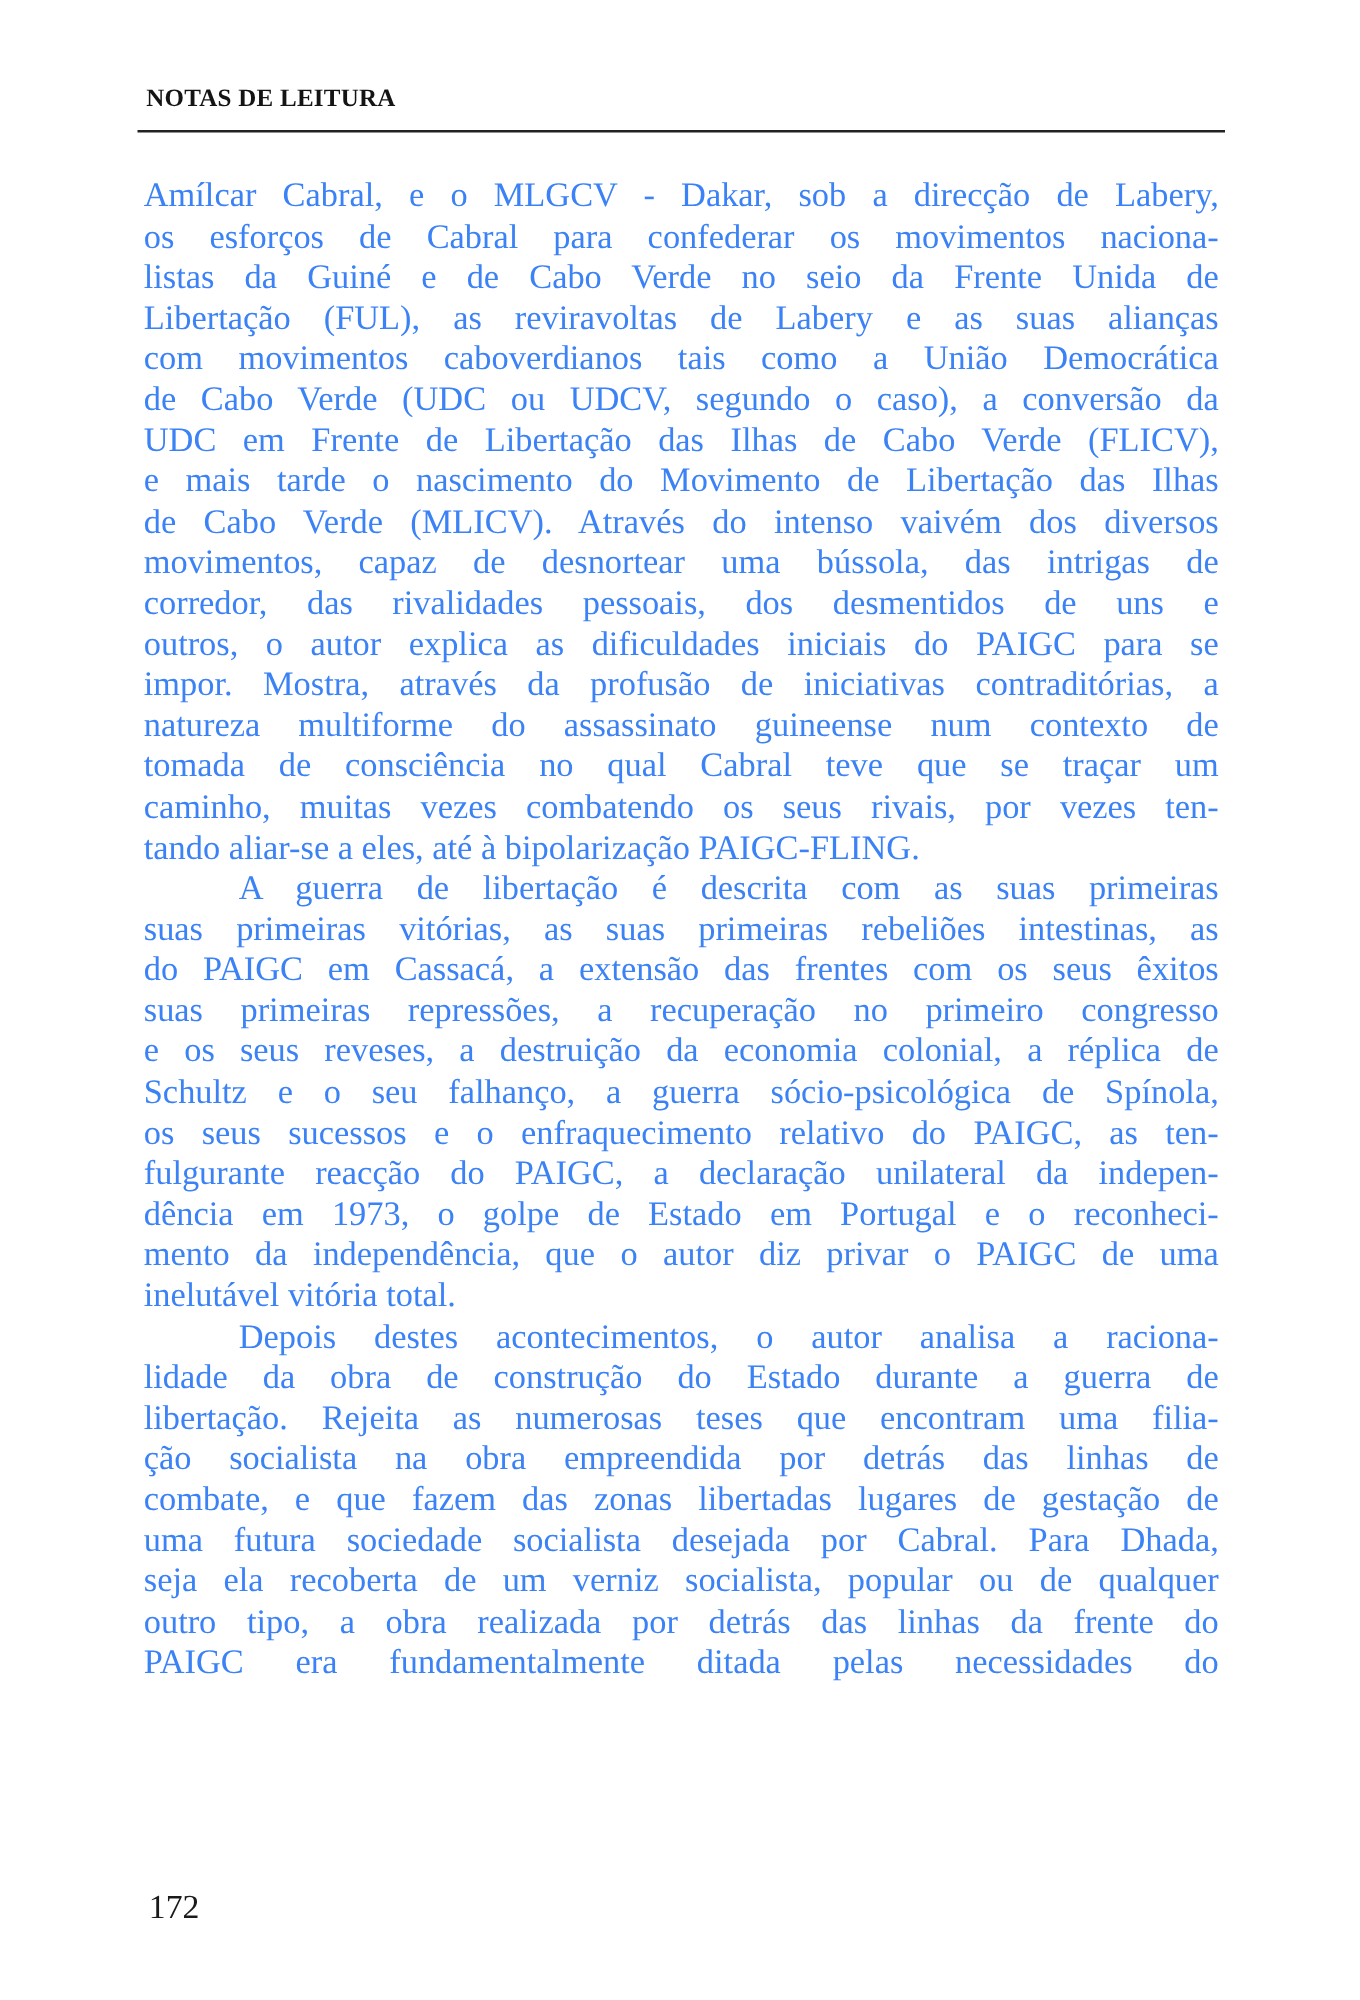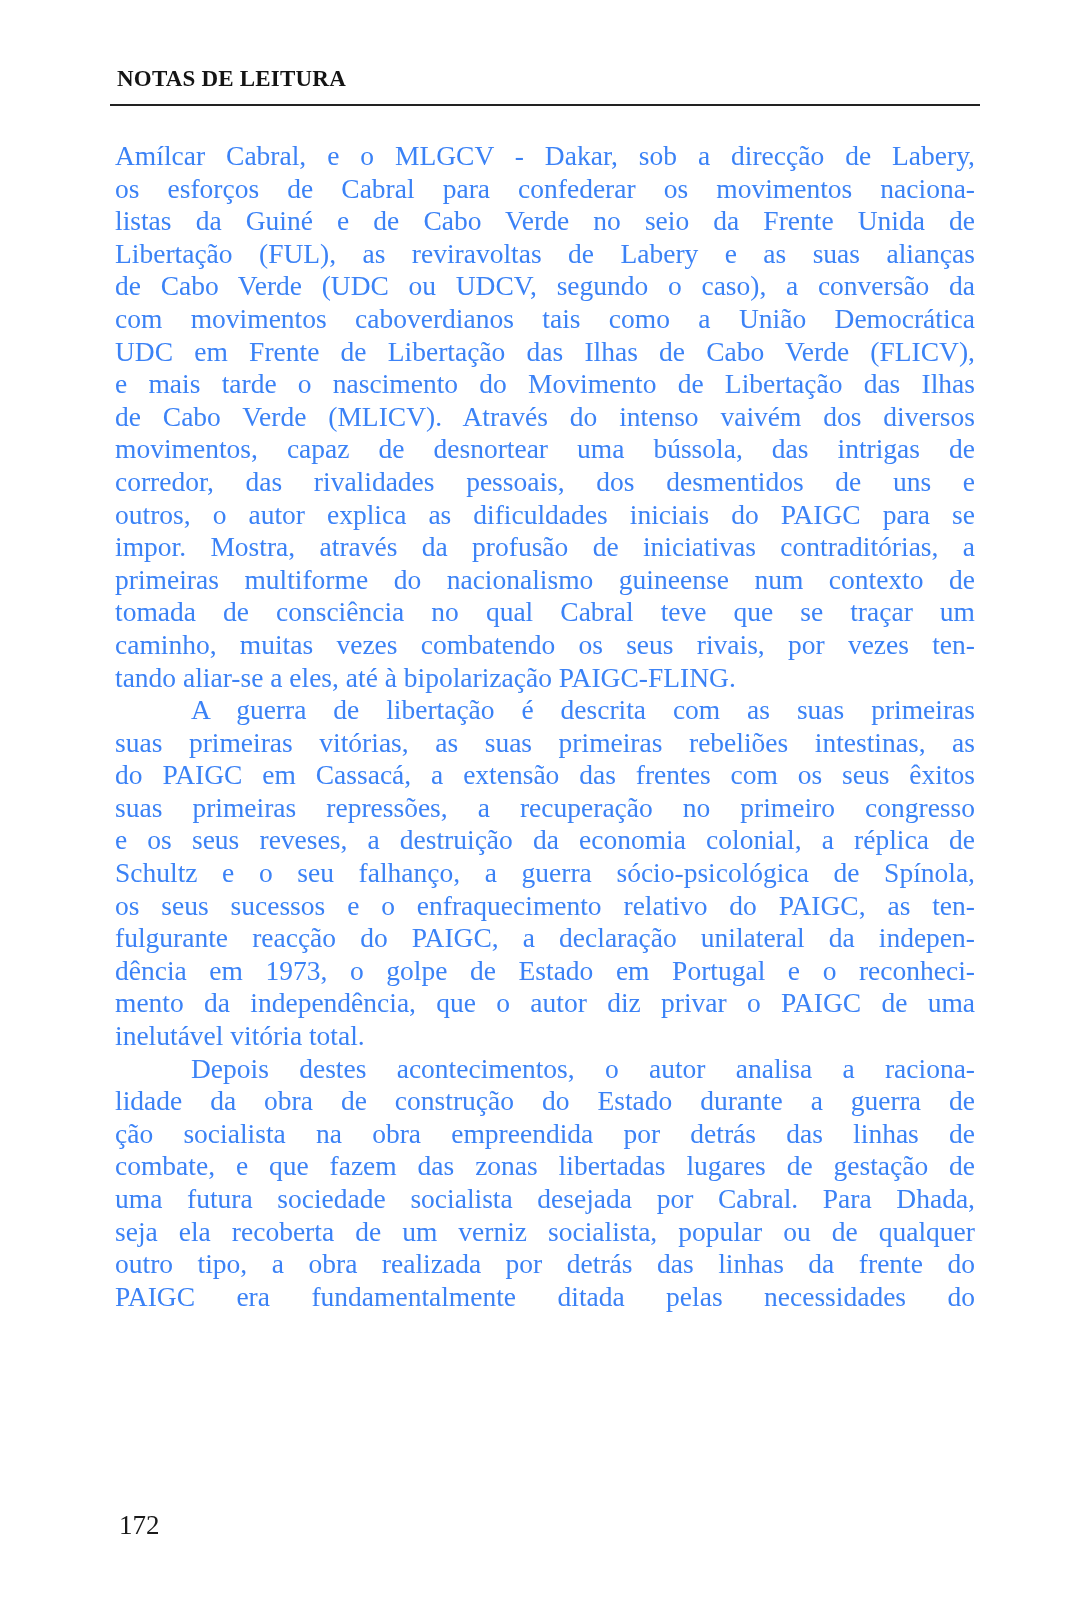--- a/index.html
+++ b/index.html
@@ -14,21 +14,21 @@
       overflow: hidden;
       color: #1a1a1a;
       font-family: "Liberation Serif", "DejaVu Serif", serif;
     }
     .page-header {
       position: absolute;
       left: 117px;
       top: 64px;
       font-family: "Liberation Serif", "DejaVu Serif", serif;
       font-weight: bold;
-      font-size: 23px;
+      font-size: 20px;
       letter-spacing: 0.2px;
       color: #141414;
       line-height: 30px;
     }
     .header-rule {
       position: absolute;
       left: 110px;
       top: 104px;
       width: 870px;
       height: 2px;
@@ -70,48 +70,49 @@
 
 <div class="page-header">NOTAS DE LEITURA</div>
 <div class="header-rule"></div>
 
 <div class="body-text">
 
   <span class="line">Amílcar Cabral, e o MLGCV - Dakar, sob a direcção de Labery,</span>
   <span class="line">os esforços de Cabral para confederar os movimentos naciona-</span>
   <span class="line">listas da Guiné e de Cabo Verde no seio da Frente Unida de</span>
   <span class="line">Libertação (FUL), as reviravoltas de Labery e as suas alianças</span>
+  <span class="line">com movimentos caboverdianos tais como a União Democrática</span>
   <span class="line">de Cabo Verde (UDC ou UDCV, segundo o caso), a conversão da</span>
-  <span class="line">com movimentos caboverdianos tais como a União Democrática</span>
   <span class="line">UDC em Frente de Libertação das Ilhas de Cabo Verde (FLICV),</span>
   <span class="line">e mais tarde o nascimento do Movimento de Libertação das Ilhas</span>
   <span class="line">de Cabo Verde (MLICV). Através do intenso vaivém dos diversos</span>
   <span class="line">movimentos, capaz de desnortear uma bússola, das intrigas de</span>
   <span class="line">corredor, das rivalidades pessoais, dos desmentidos de uns e</span>
   <span class="line">outros, o autor explica as dificuldades iniciais do PAIGC para se</span>
   <span class="line">impor. Mostra, através da profusão de iniciativas contraditórias, a</span>
-  <span class="line">primeiras multiforme do nacionalismo guineense num contexto de</span>
+  <span class="line">natureza multiforme do assassinato guineense num contexto de</span>
   <span class="line">tomada de consciência no qual Cabral teve que se traçar um</span>
   <span class="line">caminho, muitas vezes combatendo os seus rivais, por vezes ten-</span>
   <span class="line last">tando aliar-se a eles, até à bipolarização PAIGC-FLING.</span>
 
   <span class="line indent">A guerra de libertação é descrita com as suas primeiras</span>
   <span class="line">suas primeiras vitórias, as suas primeiras rebeliões intestinas, as</span>
   <span class="line">do PAIGC em Cassacá, a extensão das frentes com os seus êxitos</span>
   <span class="line">suas primeiras repressões, a recuperação no primeiro congresso</span>
   <span class="line">e os seus reveses, a destruição da economia colonial, a réplica de</span>
   <span class="line">Schultz e o seu falhanço, a guerra sócio-psicológica de Spínola,</span>
   <span class="line">os seus sucessos e o enfraquecimento relativo do PAIGC, as ten-</span>
   <span class="line">fulgurante reacção do PAIGC, a declaração unilateral da indepen-</span>
   <span class="line">dência em 1973, o golpe de Estado em Portugal e o reconheci-</span>
   <span class="line">mento da independência, que o autor diz privar o PAIGC de uma</span>
   <span class="line last">inelutável vitória total.</span>
 
   <span class="line indent">Depois destes acontecimentos, o autor analisa a raciona-</span>
   <span class="line">lidade da obra de construção do Estado durante a guerra de</span>
+  <span class="line">libertação. Rejeita as numerosas teses que encontram uma filia-</span>
   <span class="line">ção socialista na obra empreendida por detrás das linhas de</span>
   <span class="line">combate, e que fazem das zonas libertadas lugares de gestação de</span>
   <span class="line">uma futura sociedade socialista desejada por Cabral. Para Dhada,</span>
   <span class="line">seja ela recoberta de um verniz socialista, popular ou de qualquer</span>
   <span class="line">outro tipo, a obra realizada por detrás das linhas da frente do</span>
   <span class="line">PAIGC era fundamentalmente ditada pelas necessidades do</span>
 </div>
 
 <div class="page-number">172</div>
 

